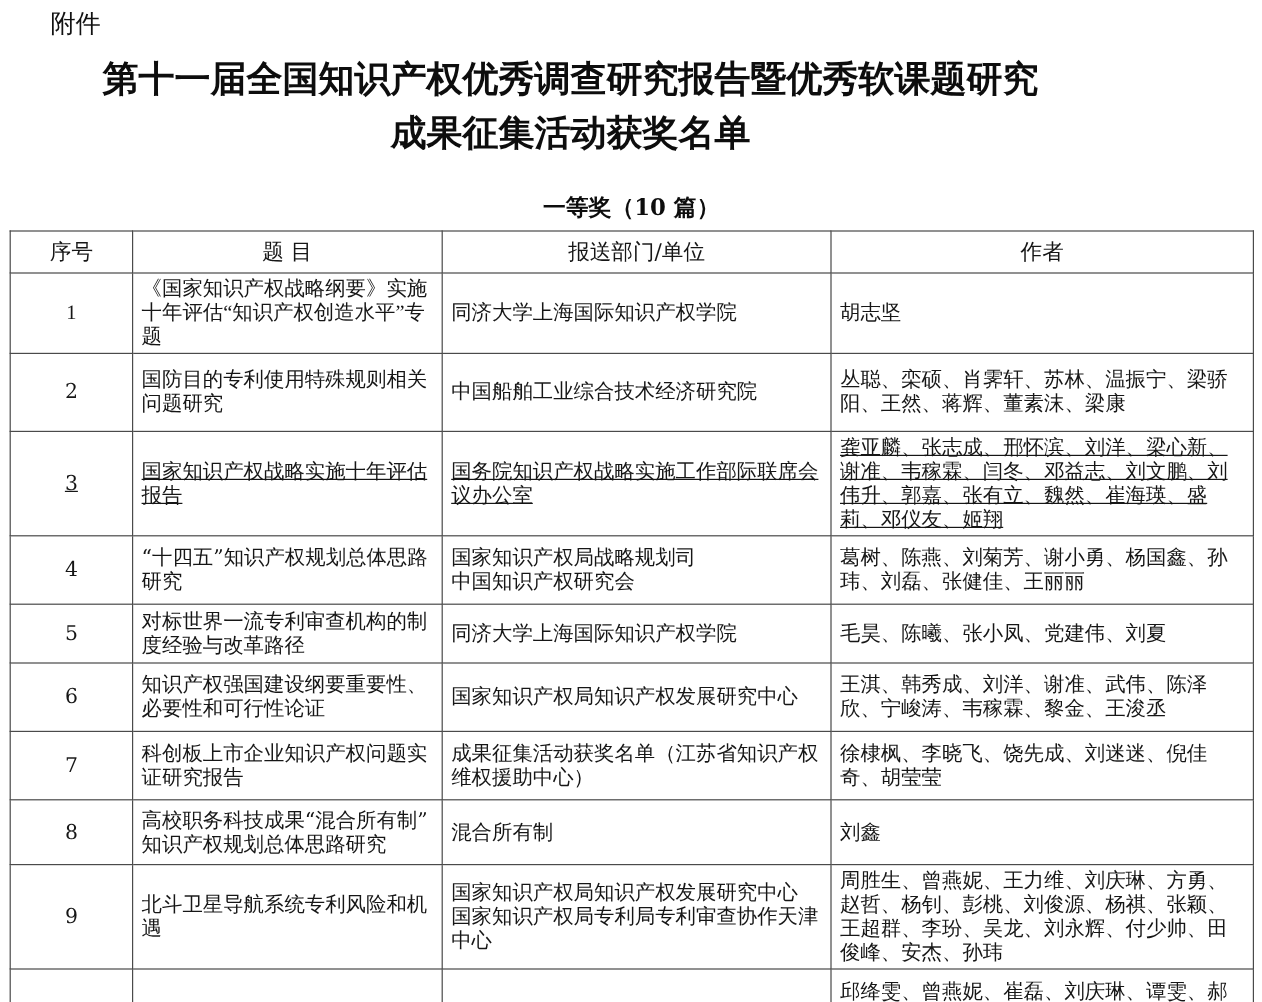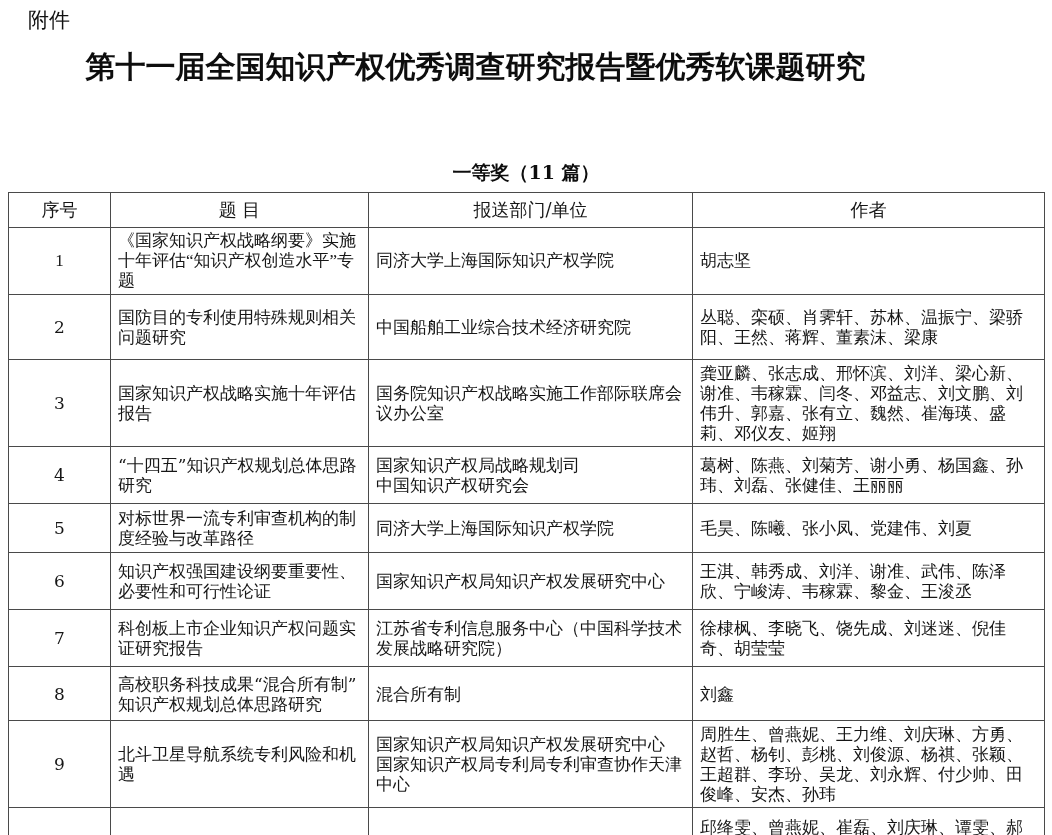--- a/index.html
+++ b/index.html
@@ -7,21 +7,21 @@
     position: relative;
     width: 1052px;
     height: 835px;
     background: #ffffff;
     color: #111111;
     font-family: "DejaVu Serif", "Liberation Serif", serif;
     overflow: hidden;
   }
   .attachment {
     position: absolute;
-    left: 28px;
+    left: 42px;
     top: 6px;
     font-size: 21px;
     font-family: "Liberation Sans", sans-serif;
     color: #111;
   }
   .doc-title {
     position: absolute;
     left: 0;
     top: 44px;
     width: 951px;
@@ -67,41 +67,42 @@
     line-height: 20px;
     padding: 3px 7px;
   }
   td.c-no { text-align: center; padding: 3px 2px; }
   td.c-title { text-align: left; }
   td.c-dept { text-align: left; white-space: pre-line; }
   td.c-authors { text-align: left; margin-left: 12px; }
   
   tbody tr:nth-child(1)  td { height: 42px; font-family: Liberation Serif, serif; }
   tbody tr:nth-child(2)  td { height: 58px; }
-  tbody tr:nth-child(3)  td { height: 77px; }
+  tbody tr:nth-child(3)  td { height: 77px; text-decoration: underline; }
   tbody tr:nth-child(4)  td { height: 50px; }
   tbody tr:nth-child(5)  td { height: 42px; }
   tbody tr:nth-child(6)  td { height: 50px; }
   tbody tr:nth-child(7)  td { height: 50px; }
   tbody tr:nth-child(8)  td { height: 47px; }
   tbody tr:nth-child(9)  td { height: 78px; }
   tbody tr:nth-child(10) td { height: 112px; }
 </style>
 </head>
 <body>
 
 <div class="page">
 
   <div class="attachment">附件</div>
 
   <div class="doc-title">
     <div>第十一届全国知识产权优秀调查研究报告暨优秀软课题研究</div>
+    <div>成果征集活动获奖名单</div>
   </div>
 
-  <div class="section-title">一等奖（11 篇）</div>
+  <div class="section-title">一等奖（10 篇）</div>
 
   <table class="awards">
     <colgroup>
       <col style="width:102px">
       <col style="width:258px">
       <col style="width:324px">
       <col style="width:352px">
     </colgroup>
     <thead>
       <tr>
@@ -151,21 +152,21 @@
     <tr>
       <td class="c-no">6</td>
       <td class="c-title">知识产权强国建设纲要重要性、必要性和可行性论证</td>
       <td class="c-dept">国家知识产权局知识产权发展研究中心</td>
       <td class="c-authors">王淇、韩秀成、刘洋、谢准、武伟、陈泽欣、宁峻涛、韦稼霖、黎金、王浚丞</td>
     </tr>
 
     <tr>
       <td class="c-no">7</td>
       <td class="c-title">科创板上市企业知识产权问题实证研究报告</td>
-      <td class="c-dept">江苏省专利信息服务中心（中国科学技术发展战略研究院）</td>
+      <td class="c-dept">成果征集活动获奖名单（江苏省知识产权维权援助中心）</td>
       <td class="c-authors">徐棣枫、李晓飞、饶先成、刘迷迷、倪佳奇、胡莹莹</td>
     </tr>
 
     <tr>
       <td class="c-no">8</td>
       <td class="c-title">高校职务科技成果“混合所有制”知识产权规划总体思路研究</td>
       <td class="c-dept">混合所有制</td>
       <td class="c-authors">刘鑫</td>
     </tr>
 

